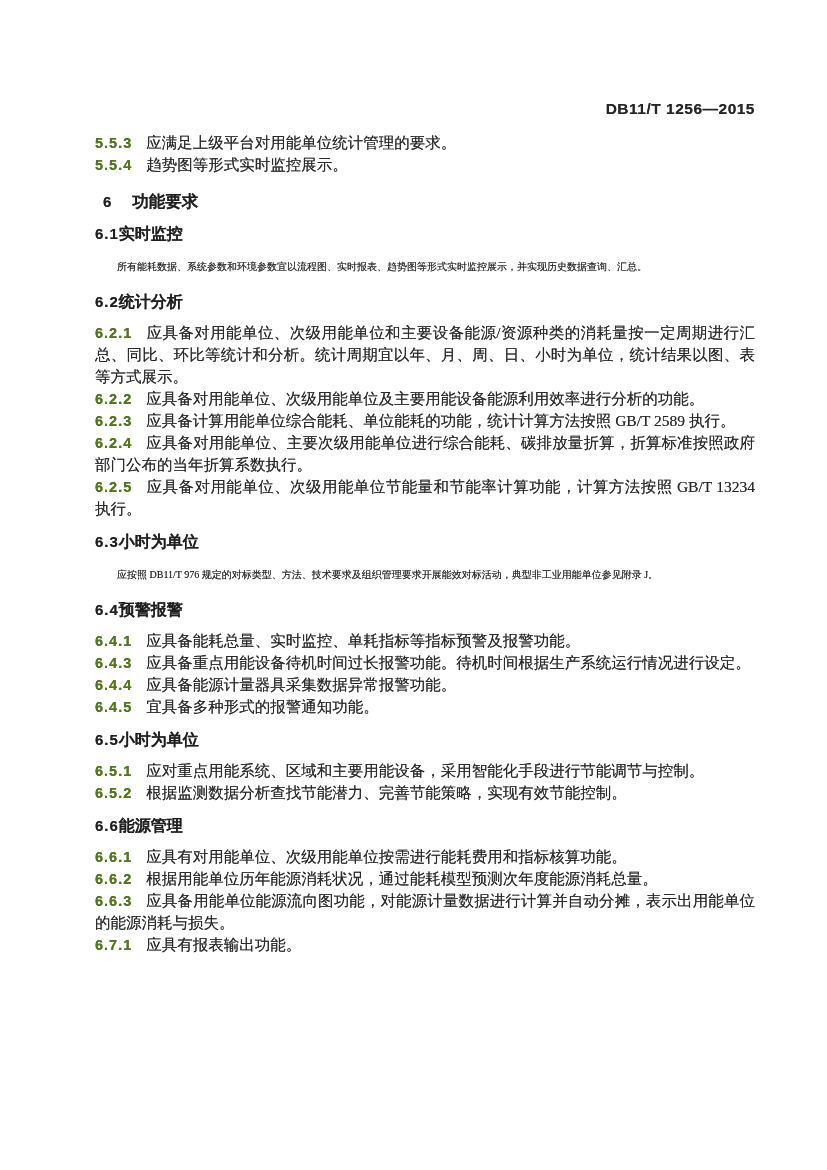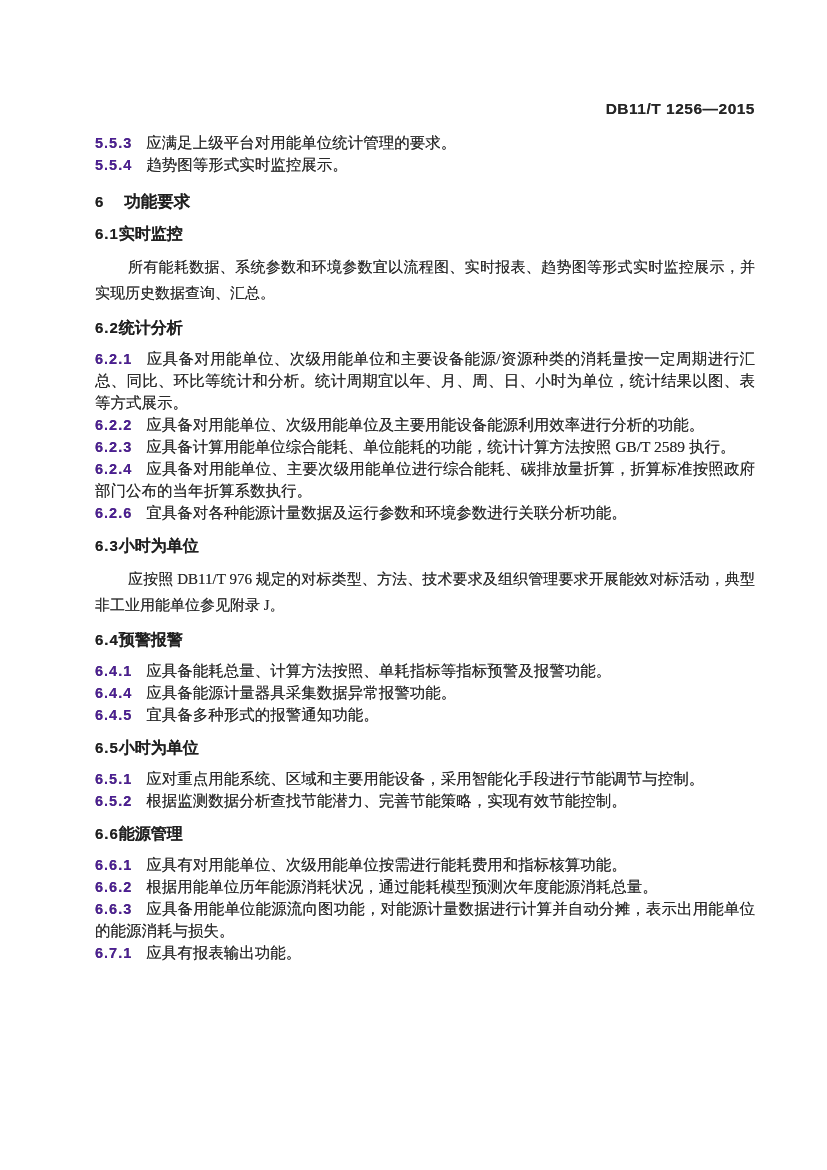--- a/index.html
+++ b/index.html
@@ -36,43 +36,43 @@
     font-size: 15.5px;
     line-height: 22px;
     text-align: justify;
   }
   .blk-clause .num {
     font-family: "Liberation Sans", "DejaVu Sans", sans-serif;
     font-weight: bold;
     font-size: 14.5px;
     letter-spacing: 1px;
     margin-right: 14px;
-    color: #4c1d95;
+    color: #4d7c0f;
   }
   .blk-heading {
     font-weight: bold;
     font-size: 16px;
     line-height: 20px;
     margin: 12px 0 10px 0;
     color: #1f1f1f;
   }
   .blk-heading .num {
     font-family: "Liberation Sans", "DejaVu Sans", sans-serif;
     font-weight: bold;
     font-size: 15px;
     letter-spacing: 1px;
     margin-right: 0;
   }
   .blk-heading.level1 {
     font-size: 16.5px;
-    margin: 16px 0 12px 0;
+    margin: 16px 0 12px 8px;
   }
   .blk-heading.level1 .num { margin-right: 20px; }
   .blk-para {
-    font-size: 15px;
+    font-size: 10px;
     line-height: 26px;
     text-indent: 2.2em;
     text-align: justify;
     margin: 5px 0 3px 0;
   }
   .page-number {
     position: absolute;
     top: 1072px;
     right: 92px;
     font-size: 14px;
@@ -90,25 +90,26 @@
       <div class="blk blk-clause"><span class="num">5.5.3</span><span class="txt">应满足上级平台对用能单位统计管理的要求。</span></div>
       <div class="blk blk-clause"><span class="num">5.5.4</span><span class="txt">趋势图等形式实时监控展示。</span></div>
       <div class="blk blk-heading level1"><span class="num">6</span><span class="txt">功能要求</span></div>
       <div class="blk blk-heading"><span class="num">6.1</span><span class="txt">实时监控</span></div>
       <div class="blk blk-para">所有能耗数据、系统参数和环境参数宜以流程图、实时报表、趋势图等形式实时监控展示，并实现历史数据查询、汇总。</div>
       <div class="blk blk-heading"><span class="num">6.2</span><span class="txt">统计分析</span></div>
       <div class="blk blk-clause"><span class="num">6.2.1</span><span class="txt">应具备对用能单位、次级用能单位和主要设备能源/资源种类的消耗量按一定周期进行汇总、同比、环比等统计和分析。统计周期宜以年、月、周、日、小时为单位，统计结果以图、表等方式展示。</span></div>
       <div class="blk blk-clause"><span class="num">6.2.2</span><span class="txt">应具备对用能单位、次级用能单位及主要用能设备能源利用效率进行分析的功能。</span></div>
       <div class="blk blk-clause"><span class="num">6.2.3</span><span class="txt">应具备计算用能单位综合能耗、单位能耗的功能，统计计算方法按照 GB/T 2589 执行。</span></div>
       <div class="blk blk-clause"><span class="num">6.2.4</span><span class="txt">应具备对用能单位、主要次级用能单位进行综合能耗、碳排放量折算，折算标准按照政府部门公布的当年折算系数执行。</span></div>
-      <div class="blk blk-clause"><span class="num">6.2.6</span><span class="txt">宜具备对各种能源计量数据及运行参数和环境参数进行关联分析功能。</span></div>
+      <div class="blk blk-clause"><span class="num">6.2.5</span><span class="txt">应具备对用能单位、次级用能单位节能量和节能率计算功能，计算方法按照 GB/T 13234 执行。</span></div>
       <div class="blk blk-heading"><span class="num">6.3</span><span class="txt">小时为单位</span></div>
       <div class="blk blk-para">应按照 DB11/T 976 规定的对标类型、方法、技术要求及组织管理要求开展能效对标活动，典型非工业用能单位参见附录 J。</div>
       <div class="blk blk-heading"><span class="num">6.4</span><span class="txt">预警报警</span></div>
-      <div class="blk blk-clause"><span class="num">6.4.1</span><span class="txt">应具备能耗总量、计算方法按照、单耗指标等指标预警及报警功能。</span></div>
+      <div class="blk blk-clause"><span class="num">6.4.1</span><span class="txt">应具备能耗总量、实时监控、单耗指标等指标预警及报警功能。</span></div>
+      <div class="blk blk-clause"><span class="num">6.4.3</span><span class="txt">应具备重点用能设备待机时间过长报警功能。待机时间根据生产系统运行情况进行设定。</span></div>
       <div class="blk blk-clause"><span class="num">6.4.4</span><span class="txt">应具备能源计量器具采集数据异常报警功能。</span></div>
       <div class="blk blk-clause"><span class="num">6.4.5</span><span class="txt">宜具备多种形式的报警通知功能。</span></div>
       <div class="blk blk-heading"><span class="num">6.5</span><span class="txt">小时为单位</span></div>
       <div class="blk blk-clause"><span class="num">6.5.1</span><span class="txt">应对重点用能系统、区域和主要用能设备，采用智能化手段进行节能调节与控制。</span></div>
       <div class="blk blk-clause"><span class="num">6.5.2</span><span class="txt">根据监测数据分析查找节能潜力、完善节能策略，实现有效节能控制。</span></div>
       <div class="blk blk-heading"><span class="num">6.6</span><span class="txt">能源管理</span></div>
       <div class="blk blk-clause"><span class="num">6.6.1</span><span class="txt">应具有对用能单位、次级用能单位按需进行能耗费用和指标核算功能。</span></div>
       <div class="blk blk-clause"><span class="num">6.6.2</span><span class="txt">根据用能单位历年能源消耗状况，通过能耗模型预测次年度能源消耗总量。</span></div>
       <div class="blk blk-clause"><span class="num">6.6.3</span><span class="txt">应具备用能单位能源流向图功能，对能源计量数据进行计算并自动分摊，表示出用能单位的能源消耗与损失。</span></div>
       <div class="blk blk-clause"><span class="num">6.7.1</span><span class="txt">应具有报表输出功能。</span></div>

